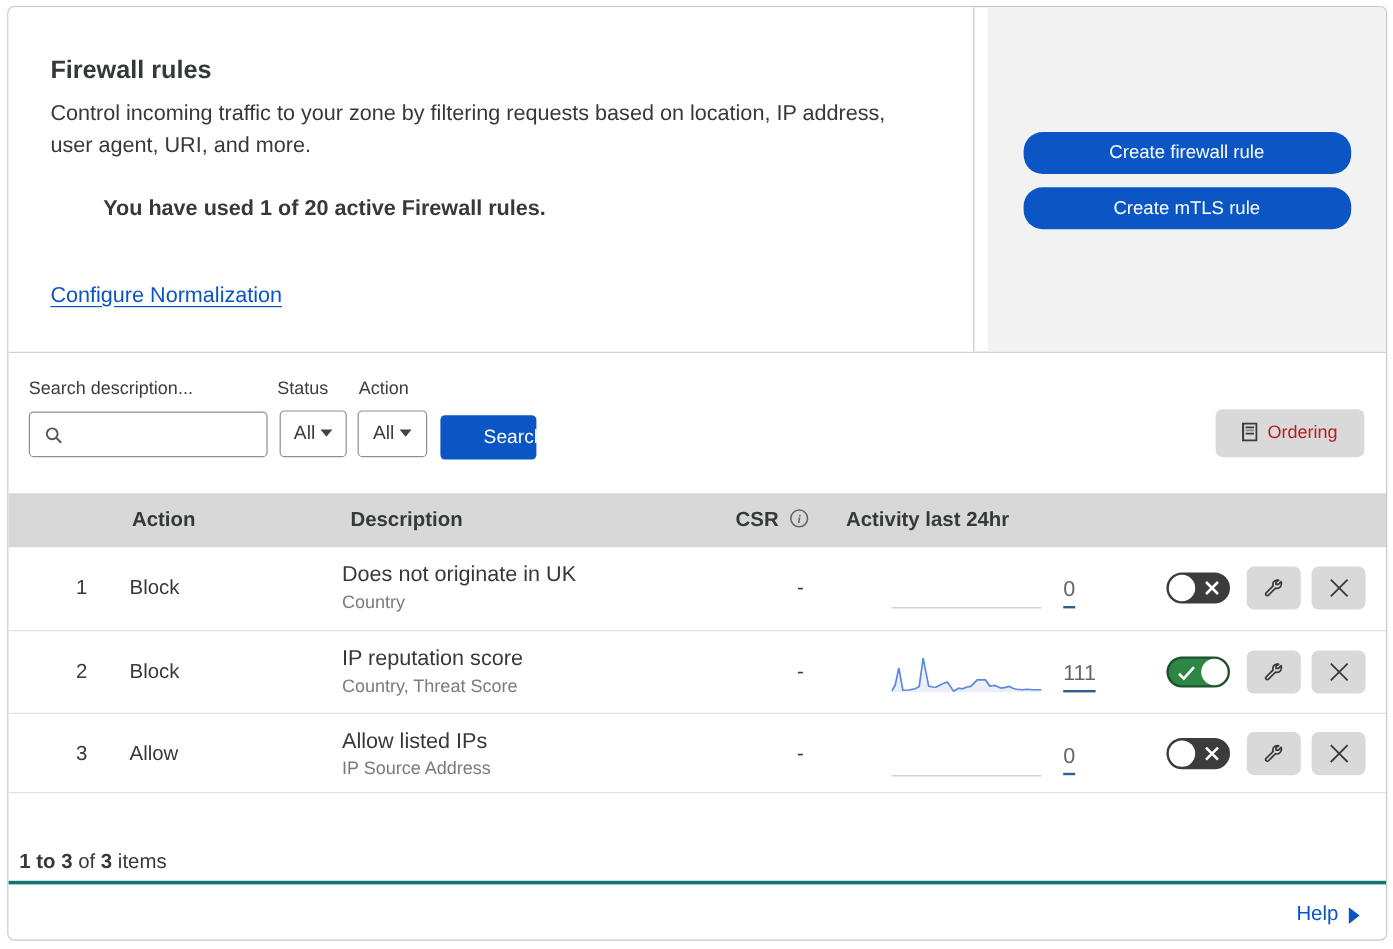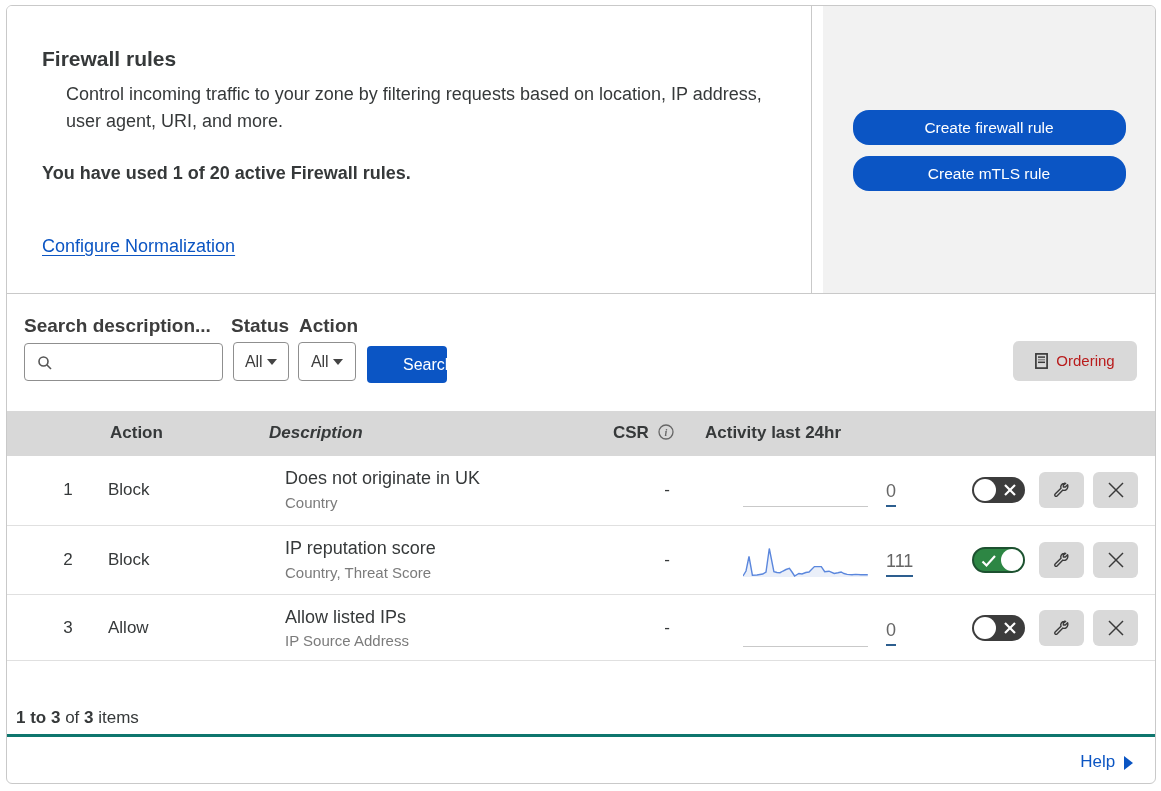--- a/index.html
+++ b/index.html
@@ -5,29 +5,29 @@
 * { box-sizing: border-box; margin: 0; padding: 0; }
 html,body { background:#fff; width:1161px; height:791px; font-family:"Liberation Sans", sans-serif; }
 #wrap { position:absolute; left:6px; top:5px; width:1150px; height:779px; border:1px solid #c9c9c9; border-radius:6px; background:#fff; overflow:hidden; }
 
 
 .sec-top { height:288px; border-bottom:1px solid #c9c9c9; display:flex;gap:11px; }
 .top-left { width:805px; border-right:1px solid #c9c9c9; background:#fff; position:relative; }
 .top-right { flex:1; background:#f2f2f2; padding-top:104px; }
 .tl { position:absolute; left:35px; color:#36393a; }
 h2.title { font-size:21px; font-weight:bold; top:41px; }
-p.desc { top:75px; font-size:18px; line-height:27px; width:730px;margin-left:24px; }
-p.used { top:157px; font-size:18px; font-weight:bold; }
+p.desc { top:75px; font-size:18px; line-height:27px; width:730px; }
+p.used { top:157px; font-size:18px; font-weight:bold;margin-left:44px; }
 p.url { top:200px; font-size:18px; }
 a.cfg { top:230px; font-size:18px; color:#0b55c3; text-decoration:underline; text-underline-offset:3px; }
 .btn-blue { display:block; width:273px; height:35px; margin:0 auto 11px auto; background:#0b55c4; color:#fff; font-size:15.5px; border:none; border-radius:16px; font-family:inherit; text-align:center; line-height:35px; }
 
 
 .sec-filter { height:117px; position:relative; }
-.flabel { position:absolute; font-size:19px; color:#3d3d3d;font-weight:bold; }
+.flabel { position:absolute; font-size:15px; color:#3d3d3d; }
 .searchbox { position:absolute; left:17px; top:49px; width:199px; height:38px; border:1px solid #8f8f8f; border-radius:4px; background:#fff; }
 .selbox { position:absolute; top:48px; height:39px; border:1px solid #8f8f8f; border-radius:4px; background:#fff; font-size:16px; color:#3d3d3d; text-align:center; line-height:37px; }
 .btn-search { position:absolute; left:360px; top:52px; width:80px; height:37px; background:#0b55c4; color:#fff; border-radius:4px; font-size:16px; text-align:center; line-height:37px;padding-left:36px; }
 .btn-order { position:absolute; left:1006px; top:47px; width:124px; height:40px; background:#d9d9d9; border-radius:6px; color:#b91c1c; font-size:15px; line-height:40px; text-align:center; }
 
 
 .thead { height:45px; background:#d8d8d8; position:relative; font-weight:bold; font-size:17px; color:#36393a; }
 .thead span { position:absolute; top:12px; }
 .row { height:70px; border-bottom:1px solid #e0e0e0; position:relative; }
 .row .num { position:absolute; left:41px; top:0; width:40px; text-align:center; font-size:17px; color:#36393a; line-height:68px; }
@@ -89,21 +89,21 @@
       <svg width="13" height="16" viewBox="0 0 13 16" style="vertical-align:-3px;margin-right:8px;" fill="none" stroke="#3a3a3a" stroke-width="1.7">
           <rect x="0.9" y="0.9" width="11.2" height="14.2"></rect>
           <line x1="3" y1="4.1" x2="10" y2="4.1" stroke-width="1.5"></line>
           <line x1="3" y1="6.7" x2="10" y2="6.7" stroke-width="1.5" stroke="#8a8a8a"></line>
           <line x1="3" y1="9.3" x2="10" y2="9.3" stroke-width="1.5"></line>
         </svg>Ordering</div>
   </div>
 
   <div class="thead">
     <span style="left:103px;">Action</span>
-    <span style="left:262px;font-style:italic;">Description</span>
+    <span style="left:285px;">Description</span>
     <span style="left:606px;">CSR <svg width="16" height="16" viewBox="0 0 16 16" style="vertical-align:-2px;margin-left:4px;">
           <circle cx="8" cy="8" r="7" fill="none" stroke="#666" stroke-width="1.3"></circle>
           <text x="8" y="12" font-size="10" fill="#666" text-anchor="middle" font-style="italic" font-family="Liberation Serif">i</text>
         </svg></span>
     <span style="left:698px;">Activity last 24hr</span>
   </div>
 
   <div class="row">
     <div class="num">1</div>
     <div class="act">Block</div>

